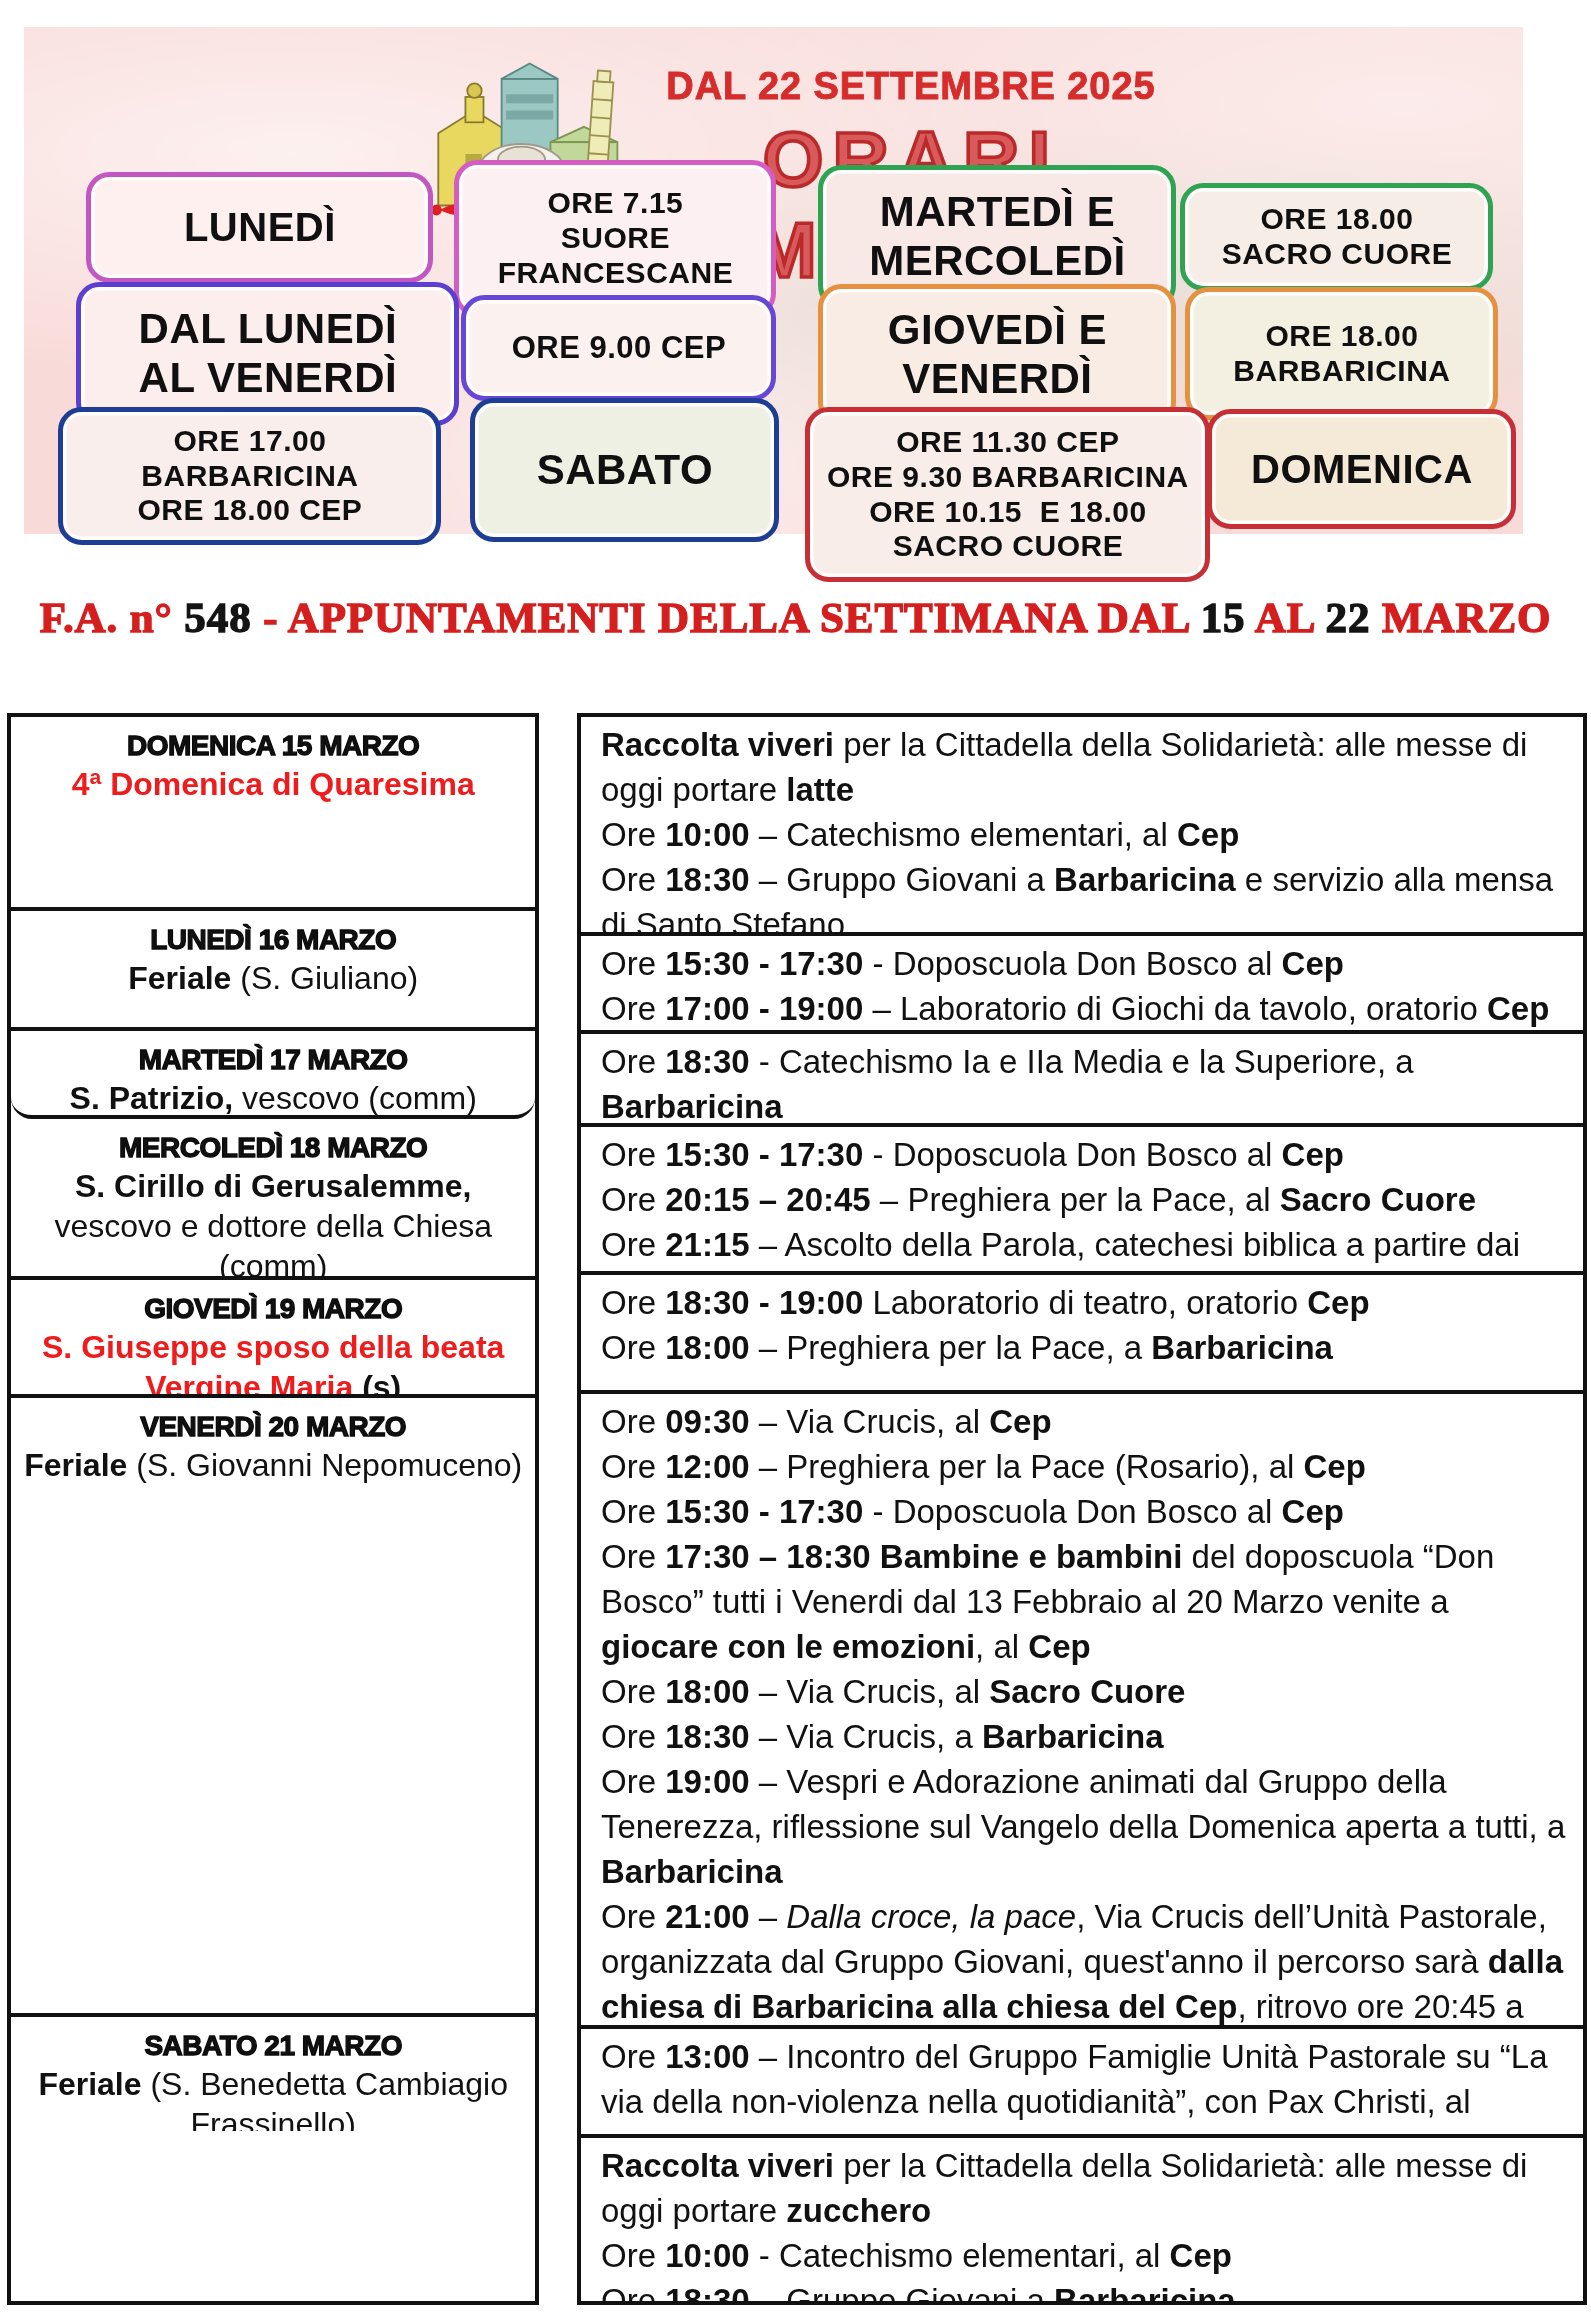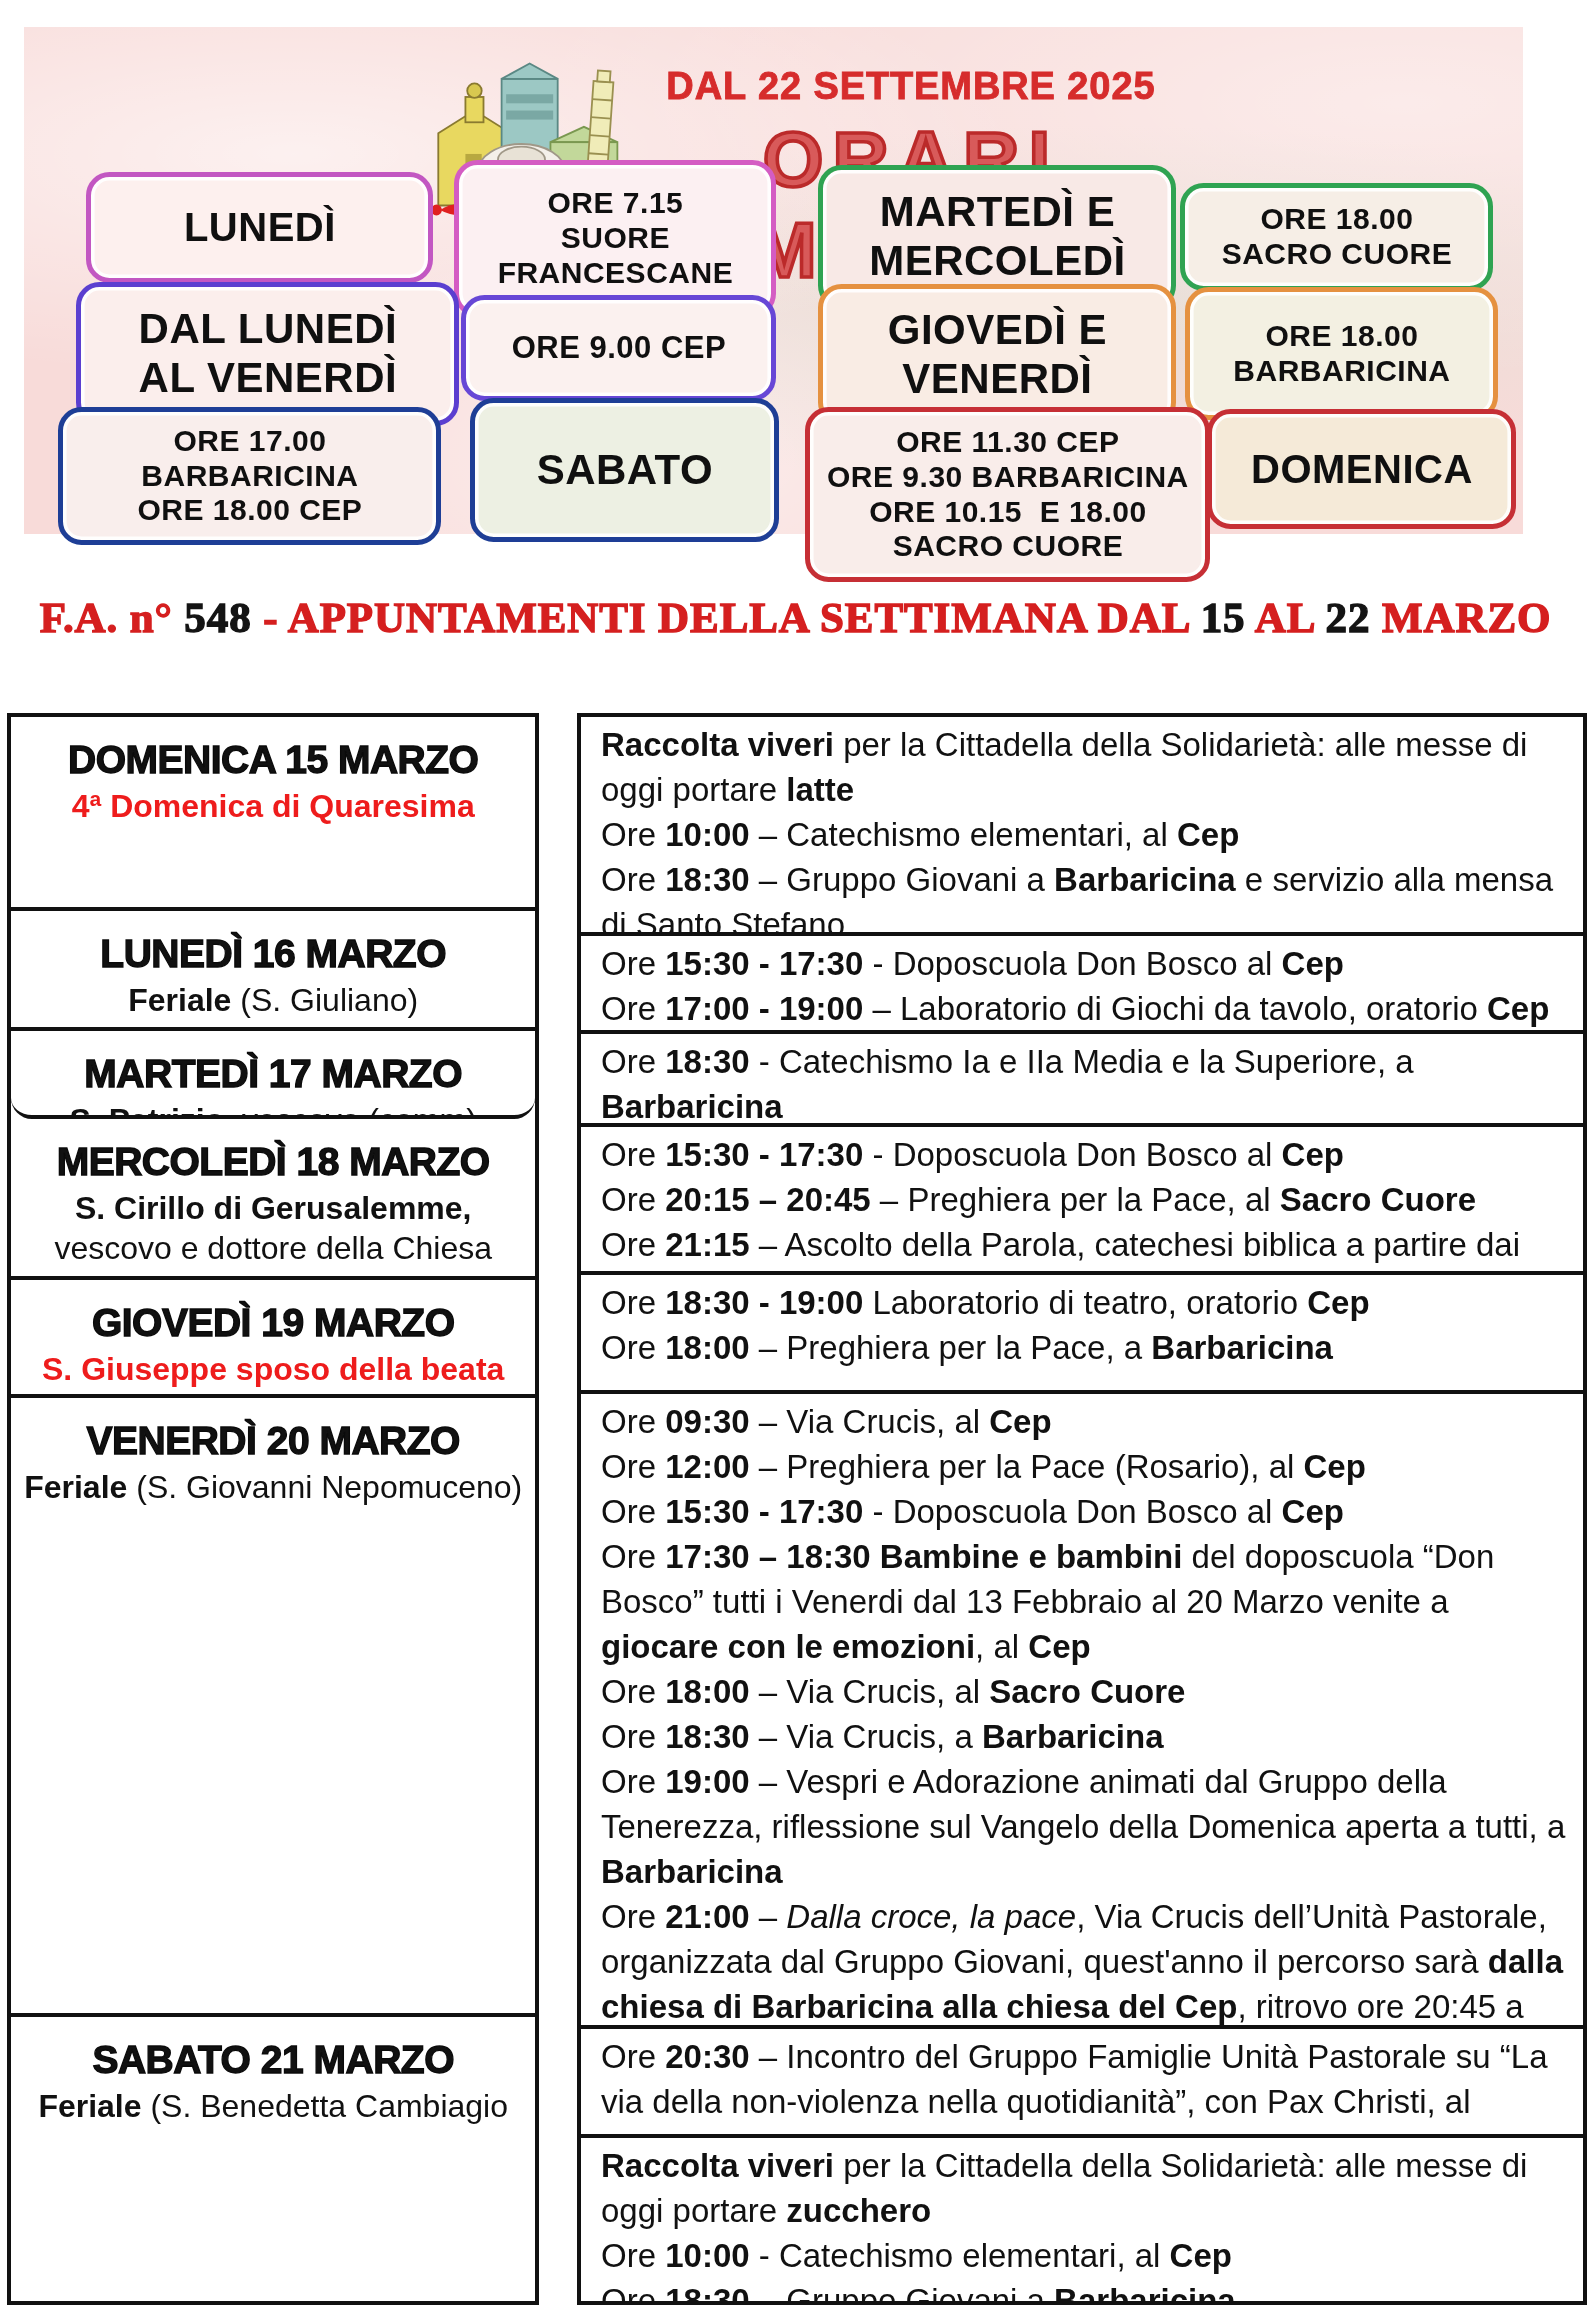--- a/index.html
+++ b/index.html
@@ -49,22 +49,22 @@
   .headline .c-black{color:#141414;-webkit-text-stroke:1.4px #141414;}
 
   
   .tbl{position:absolute;top:713px;border:4.5px solid #111;background:#fff;
     box-sizing:border-box;}
   .tbl-left{left:7.2px;width:532px;height:1592px;}
   .tbl-right{left:577px;width:1010px;height:1592px;}
   .trow{box-sizing:border-box;border-bottom:4.5px solid #111;overflow:hidden;}
   .trow:last-child{border-bottom:none;}
 
-  .day-head{font-size:39px;font-weight:700;-webkit-text-stroke:1.3px #0a0a0a;
-    text-align:center;letter-spacing:-0.5px;line-height:1.2;padding-top:20px;}
+  .day-head{font-size:28px;font-weight:700;-webkit-text-stroke:1.3px #0a0a0a;
+    text-align:center;letter-spacing:-0.5px;line-height:1.2;padding-top:12px;}
   .day-sub{font-size:32px;text-align:center;line-height:1.25;padding:1.8px 12.7px 0 12.7px;}
 
   .evrow{padding:5.4px 16.3px 0 20px;}
   .evline{font-size:33px;line-height:45px;}
 
   .b{font-weight:700;}
   .i{font-style:italic;}
   .c-red{color:#ee1c1c;}
   .c-black{color:#111;}
 </style>
@@ -232,21 +232,21 @@
       <div class="evline"><span>Ore </span><span class="b">09:30</span><span> – Via Crucis, al </span><span class="b">Cep</span></div>
       <div class="evline"><span>Ore </span><span class="b">12:00</span><span> – Preghiera per la Pace (Rosario), al </span><span class="b">Cep</span></div>
       <div class="evline"><span>Ore </span><span class="b">15:30 - 17:30</span><span> - Doposcuola Don Bosco al </span><span class="b">Cep</span></div>
       <div class="evline"><span>Ore </span><span class="b">17:30 – 18:30 Bambine e bambini</span><span> del doposcuola “Don Bosco” tutti i Venerdi dal 13 Febbraio al 20 Marzo venite a </span><span class="b">giocare con le emozioni</span><span>, al </span><span class="b">Cep</span></div>
       <div class="evline"><span>Ore </span><span class="b">18:00</span><span> – Via Crucis, al </span><span class="b">Sacro Cuore</span></div>
       <div class="evline"><span>Ore </span><span class="b">18:30</span><span> – Via Crucis, a </span><span class="b">Barbaricina</span></div>
       <div class="evline"><span>Ore </span><span class="b">19:00</span><span> – Vespri e Adorazione animati dal Gruppo della Tenerezza, riflessione sul Vangelo della Domenica aperta a tutti, a </span><span class="b">Barbaricina</span></div>
       <div class="evline"><span>Ore </span><span class="b">21:00</span><span> – </span><span class="i">Dalla croce, la pace</span><span>, Via Crucis dell’Unità Pastorale, organizzata dal Gruppo Giovani, quest'anno il percorso sarà </span><span class="b">dalla chiesa di Barbaricina alla chiesa del Cep</span><span>, ritrovo ore 20:45 a Barbaricina.</span></div>
     </div>
     <div class="trow evrow" style="height: 109px;">
-      <div class="evline"><span>Ore </span><span class="b">20:30</span><span> – Incontro del Gruppo Famiglie Unità Pastorale su “La via della non-violenza nella quotidianità”, con Pax Christi, al </span><span class="b">Sacro Cuore</span></div>
+      <div class="evline"><span>Ore </span><span class="b">13:00</span><span> – Incontro del Gruppo Famiglie Unità Pastorale su “La via della non-violenza nella quotidianità”, con Pax Christi, al </span><span class="b">Sacro Cuore</span></div>
     </div>
     <div class="trow evrow" style="height: 163px;">
       <div class="evline"><span class="b">Raccolta viveri</span><span> per la Cittadella della Solidarietà: alle messe di oggi portare </span><span class="b">zucchero</span></div>
       <div class="evline"><span>Ore </span><span class="b">10:00</span><span> - Catechismo elementari, al </span><span class="b">Cep</span></div>
       <div class="evline"><span>Ore </span><span class="b">18:30</span><span> – Gruppo Giovani a </span><span class="b">Barbaricina</span></div>
     </div>
   </div>
 
 
 </body></html>

